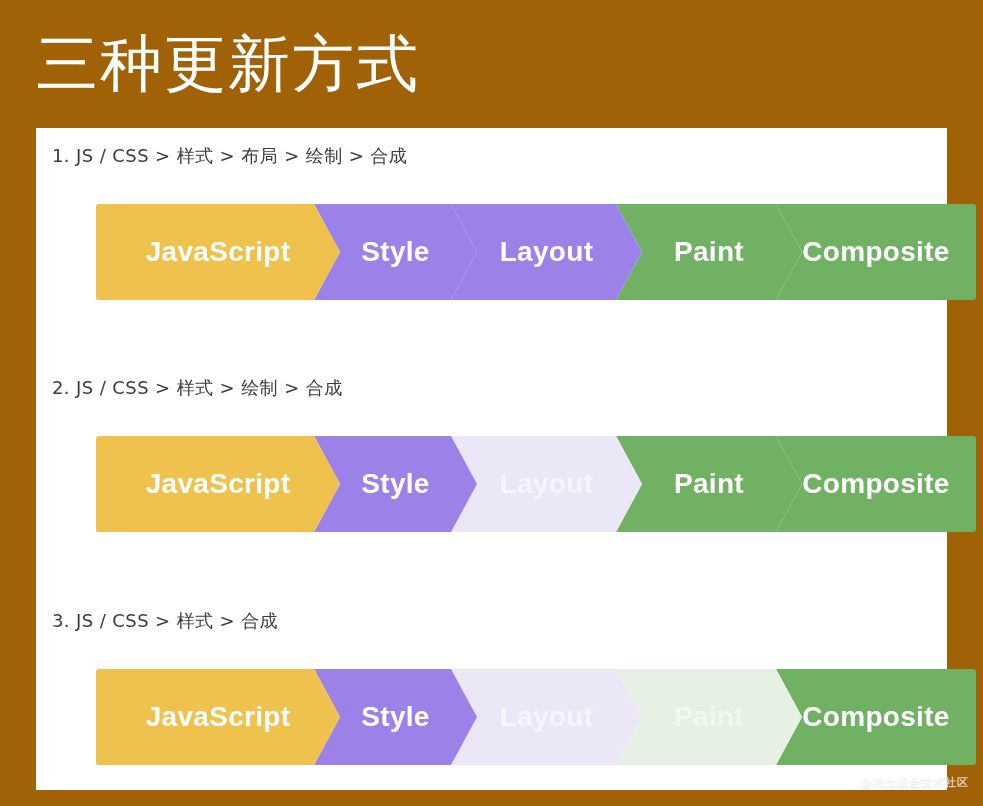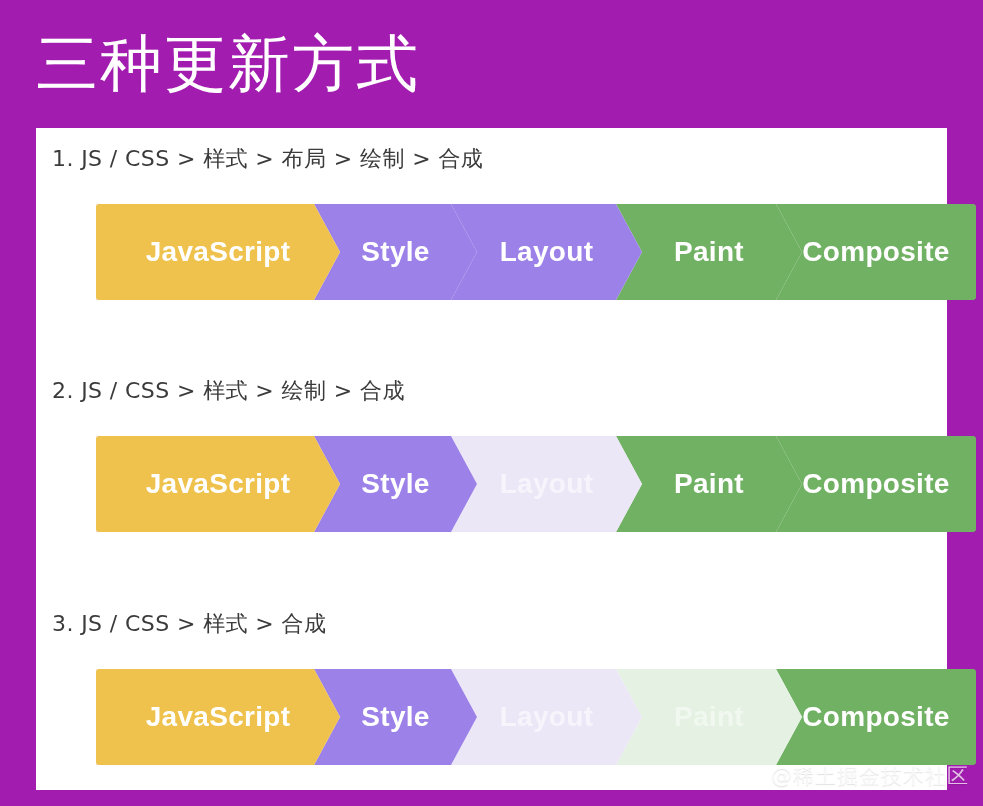--- a/index.html
+++ b/index.html
@@ -8,21 +8,21 @@
     background: #ffffff;
   }
   body {
     font-family: "Liberation Sans", "DejaVu Sans", sans-serif;
   }
 
   .slide {
     position: relative;
     width: 983px;
     height: 806px;
-    background: #a21caf;
+    background: #a16207;
     overflow: hidden;
     box-sizing: border-box;
   }
 
   
   .slide-title {
     position: absolute;
     left: 36px;
     top: 16px;
     width: 900px;
@@ -56,21 +56,21 @@
     width: 911px;
   }
   .pipeline-block.b1 { top: 0px; }
   .pipeline-block.b2 { top: 232px; }
   .pipeline-block.b3 { top: 465px; }
 
   .step-label {
     position: absolute;
     left: 16px;
     top: 16px;
-    font-size: 22px;
+    font-size: 18px;
     color: #3b3b3b;
     letter-spacing: 0.4px;
     white-space: nowrap;
     font-family: "DejaVu Sans", "Liberation Sans", sans-serif;
   }
 
   
   .chevron-strip {
     position: absolute;
     left: 60px;
@@ -113,26 +113,27 @@
   .chev.last {
     clip-path: polygon(0 0, 100% 0, 100% 100%, 0 100%, 26px 50%);
     border-radius: 0 3px 3px 0;
     text-align: right;
   }
 
   .watermark {
     position: absolute;
     right: 14px;
     bottom: 16px;
-    font-size: 21px;
+    font-size: 11px;
     color: rgba(255,255,255,0.72);
     letter-spacing: 1px;
     white-space: nowrap;
     font-family: "DejaVu Sans", "Liberation Sans", sans-serif;
     text-shadow: 0 1px 1px rgba(0,0,0,0.12);
+    font-weight: bold;
   }
 </style>
 </head>
 <body>
 
 <div class="slide">
 
   <div class="slide-title">三种更新方式</div>
 
   <div class="card">

